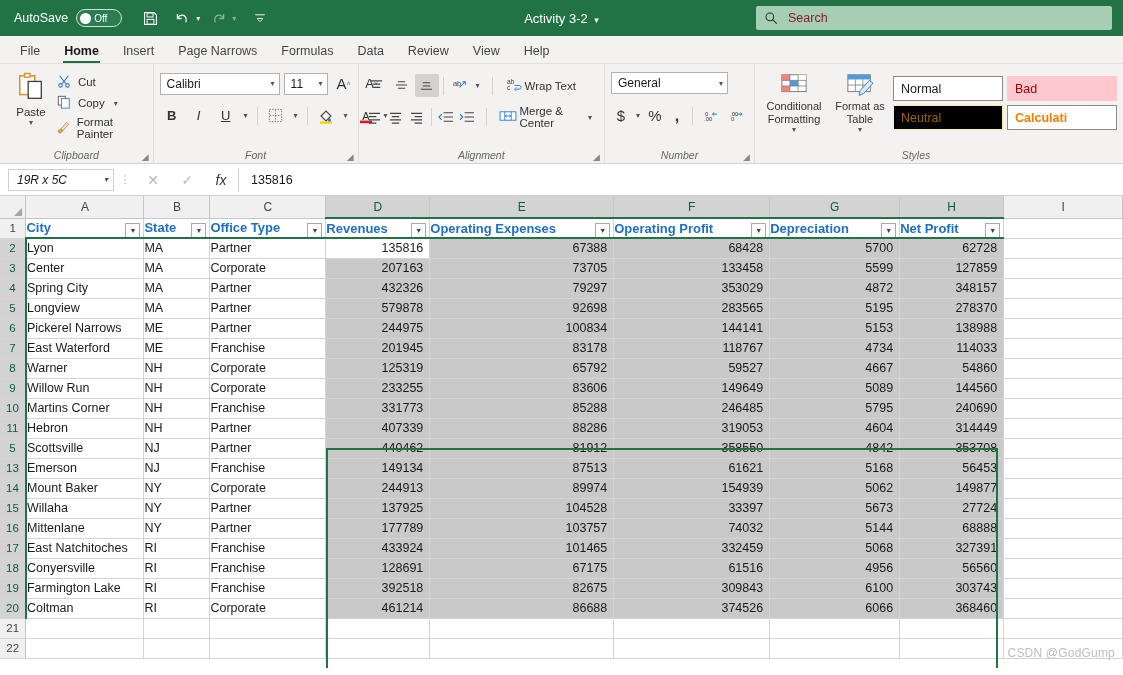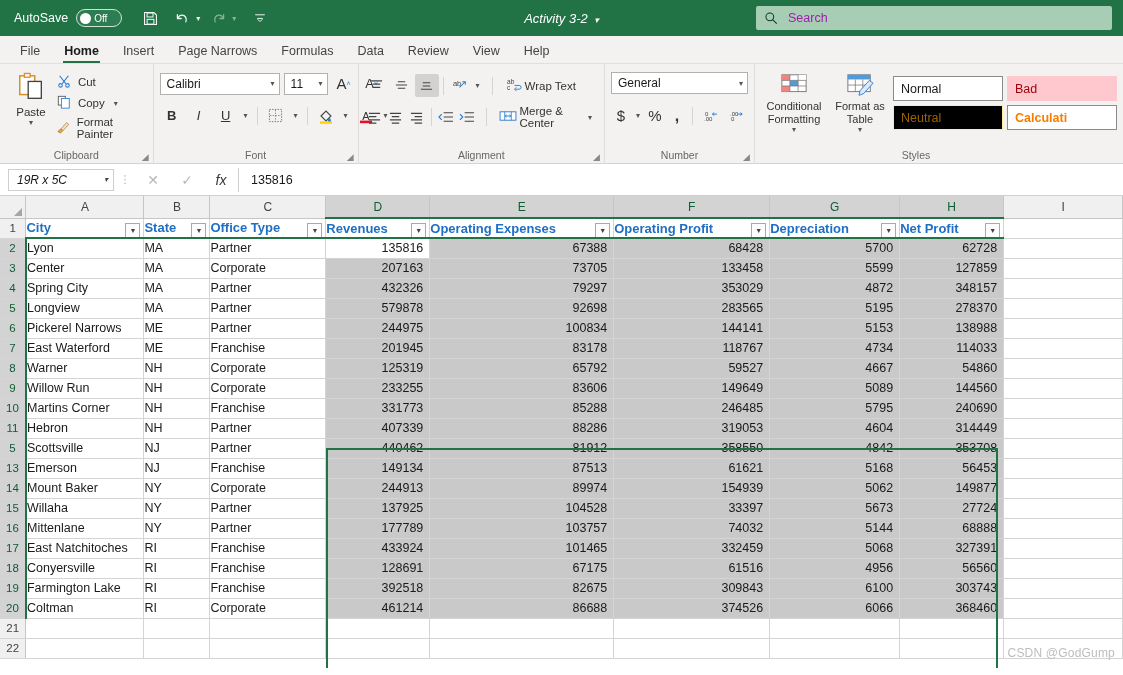--- a/index.html
+++ b/index.html
@@ -27,27 +27,27 @@
   .qat-btn {
     width: 28px; height: 26px; display:flex; align-items:center; justify-content:center;
     color:#fff; opacity:.95;
   }
   .qat-btn.dim { opacity: .45; }
   .qat-caret { font-size: 8px; margin-left:-4px; color:#fff; opacity:.9; }
   .doc-title {
     position: absolute; left: 0; right: 0; text-align: center;
     font-size: 13px; pointer-events: none;
   }
-  .doc-title span.t { pointer-events: auto; font-style: italic; }
+  .doc-title span.t { pointer-events: auto; }
   .search-box {
     position: absolute; left: 756px; top: 6px; width: 356px; height: 24px;
     background: #a8cdb5; border-radius: 2px; display: flex; align-items: center;
     padding-left: 8px; gap: 10px;
   }
-  .search-box .txt { font-size: 12.5px; color: #a21caf; }
+  .search-box .txt { font-size: 12.5px; color: #7f1d1d; }
 
   
   .tabs {
     height: 28px; background: #f3f2f1; display:flex; align-items: flex-end;
     padding-left: 8px; border-bottom: 1px solid #e1dfdd;
   }
   .tab {
     font-size: 12.5px; color: #444; padding: 3px 12px 5px 12px; position: relative;
   }
   .tab.active { color: #1a1a1a; font-weight: 600; }
@@ -57,21 +57,21 @@
   }
 
   
   .ribbon {
     height: 100px; background: #f3f2f1; display: flex; position: relative;
     border-bottom: 1px solid #d6d4d2;
   }
   .group { position: relative; height: 100px; padding: 4px 6px 0 6px; display:flex; flex-direction:column; }
   .group + .group { border-left: 1px solid #e0dedc; }
   .group-body { flex: 1; display: flex; align-items: flex-start; }
-  .group-label { font-size: 10.5px; color: #666; text-align:center; padding-bottom: 3px; position:relative; }
+  .group-label { font-size: 10.5px; color: #666; text-align:center; padding-bottom: 3px; position:relative;font-style:italic; }
   .dlg { position: absolute; right: 4px; bottom: 2px; font-size: 9px; color:#888; }
 
   .paste-btn { width: 54px; display:flex; flex-direction:column; align-items:center; padding-top:4px; }
   .paste-lbl { font-size: 11.5px; color:#333; margin-top: 2px; }
   .mini-list { padding-top: 6px; display:flex; flex-direction:column; gap: 5px; }
   .mini-item { display:flex; align-items:center; gap: 6px; font-size: 11.5px; color:#333; }
   .mini-item .ic { width: 16px; text-align:center; }
 
   .fontrow1 { display:flex; align-items:center; gap: 4px; }
   .fontrow2 { display:flex; align-items:center; gap: 3px; margin-top: 9px; }
@@ -419,21 +419,21 @@
           <span class="caret">▾</span>
         </span>
       </div>
     </div>
     <div class="group-label">Alignment</div>
     <span class="dlg">◢</span>
   </div>
 
   <div class="group" style="width:152px">
     <div class="group-body" style="flex-direction:column; padding-top:4px;">
-      <div class="combo" style="width:137px">
+      <div class="combo" style="width:117px">
         <span class="cv">General</span>
         <span class="cc">▾</span>
       </div>
       <div class="numrow2">
         <span class="ibtn sm" style="font-size:15px">$</span>
         <span class="caret">▾</span>
         <span class="ibtn sm" style="font-size:15px">%</span>
         <span class="ibtn sm" style="font-size:16px;font-weight:bold">,</span>
         <span class="sep"></span>
         <span class="ibtn">

